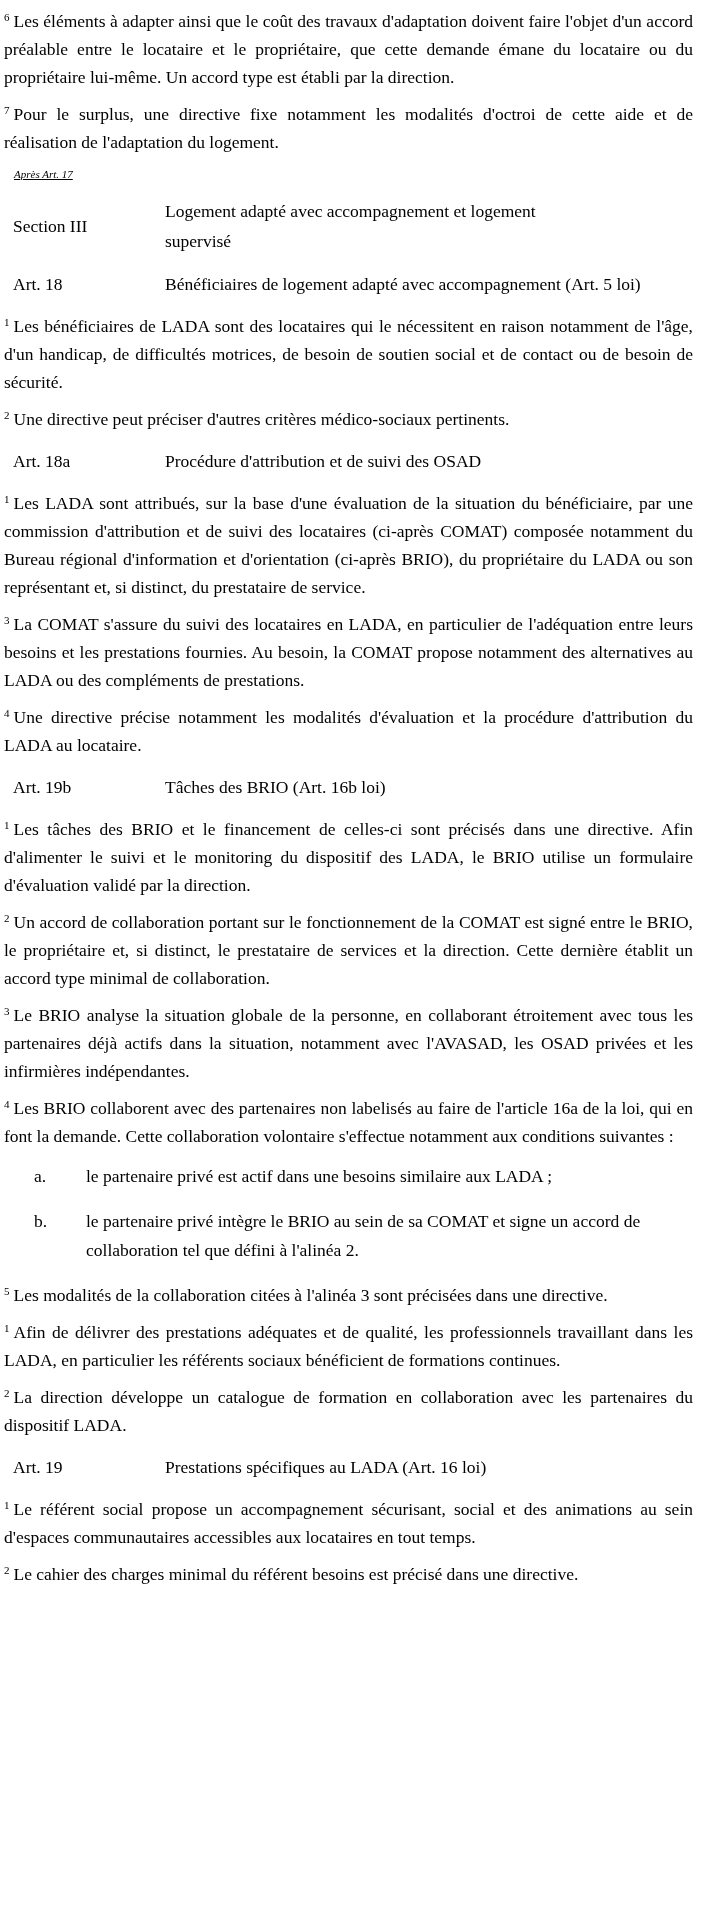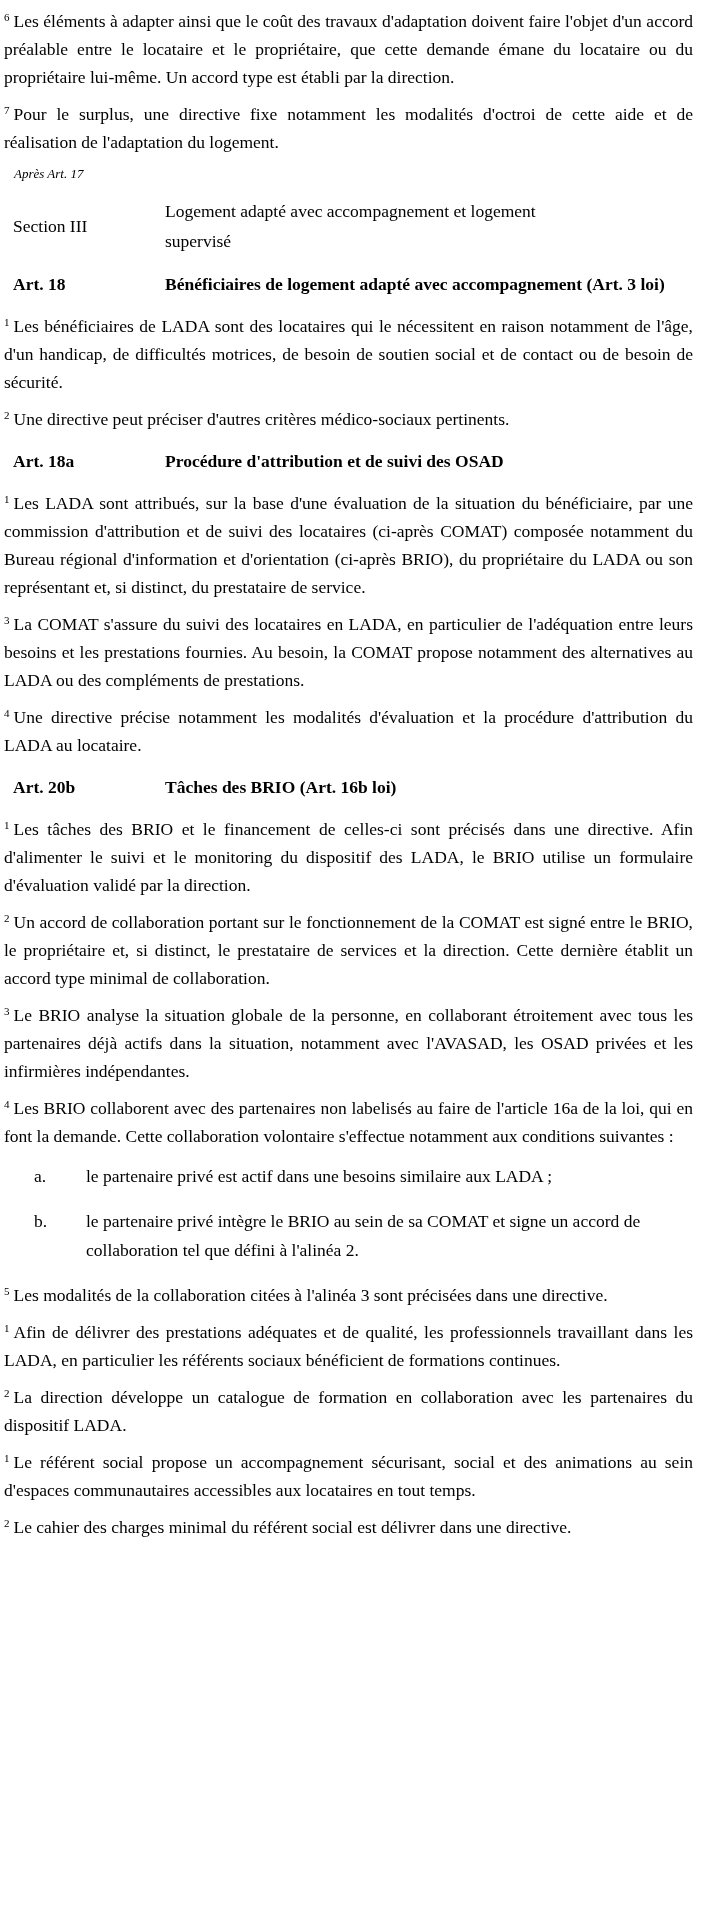--- a/index.html
+++ b/index.html
@@ -28,43 +28,44 @@
   .sup {
     font-size: 11px;
     position: relative;
     top: -6px;
     margin-right: 4px;
     line-height: 0;
   }
   
   .note {
     font-style: italic;
-    font-size: 13px;
+    font-size: 11px;
     line-height: 18px;
     margin: 8px 0 2px 10px;
+    text-decoration: underline;
   }
   
   .hrow {
     display: flex;
     align-items: center;
     margin: 13px 0 13px 0;
     padding-left: 9px;
     line-height: 30px;
   }
   .hrow .label {
     flex: 0 0 152px;
   }
   .hrow .title {
     flex: 1 1 auto;
   }
   .section .title {
     max-width: 430px;
   }
   .article {
-    font-weight: bold;
+    font-weight: normal;
   }
   
   .list-item {
     display: flex;
     align-items: flex-start;
     margin: 12px 0 16px 0;
     padding-left: 30px;
     line-height: 29px;
   }
   .list-item .marker {
@@ -81,45 +82,49 @@
 <main class="page" id="doc-root">
     <p class="para"><span class="sup">6</span><span class="ptext">Les éléments à adapter ainsi que le coût des travaux d'adaptation doivent faire l'objet d'un accord préalable entre le locataire et le propriétaire, que cette demande émane du locataire ou du propriétaire lui-même. Un accord type est établi par la direction.</span></p>
     <p class="para"><span class="sup">7</span><span class="ptext">Pour le surplus, une directive fixe notamment les modalités d'octroi de cette aide et de réalisation de l'adaptation du logement.</span></p>
     <p class="note">Après Art. 17</p>
     <div class="hrow section">
       <span class="label">Section III</span>
       <span class="title">Logement adapté avec accompagnement et logement supervisé</span>
     </div>
     <div class="hrow article">
       <span class="label">Art. 18</span>
-      <span class="title">Bénéficiaires de logement adapté avec accompagnement (Art. 3 loi)</span>
+      <span class="title">Bénéficiaires de logement adapté avec accompagnement (Art. 5 loi)</span>
     </div>
     <p class="para"><span class="sup">1</span><span class="ptext">Les bénéficiaires de LADA sont des locataires qui le nécessitent en raison notamment de l'âge, d'un handicap, de difficultés motrices, de besoin de soutien social et de contact ou de besoin de sécurité.</span></p>
     <p class="para"><span class="sup">2</span><span class="ptext">Une directive peut préciser d'autres critères médico-sociaux pertinents.</span></p>
     <div class="hrow article">
       <span class="label">Art. 18a</span>
       <span class="title">Procédure d'attribution et de suivi des OSAD</span>
     </div>
     <p class="para"><span class="sup">1</span><span class="ptext">Les LADA sont attribués, sur la base d'une évaluation de la situation du bénéficiaire, par une commission d'attribution et de suivi des locataires (ci-après COMAT) composée notamment du Bureau régional d'information et d'orientation (ci-après BRIO), du propriétaire du LADA ou son représentant et, si distinct, du prestataire de service.</span></p>
     <p class="para"><span class="sup">3</span><span class="ptext">La COMAT s'assure du suivi des locataires en LADA, en particulier de l'adéquation entre leurs besoins et les prestations fournies. Au besoin, la COMAT propose notamment des alternatives au LADA ou des compléments de prestations.</span></p>
     <p class="para"><span class="sup">4</span><span class="ptext">Une directive précise notamment les modalités d'évaluation et la procédure d'attribution du LADA au locataire.</span></p>
     <div class="hrow article">
-      <span class="label">Art. 20b</span>
+      <span class="label">Art. 19b</span>
       <span class="title">Tâches des BRIO (Art. 16b loi)</span>
     </div>
     <p class="para"><span class="sup">1</span><span class="ptext">Les tâches des BRIO et le financement de celles-ci sont précisés dans une directive. Afin d'alimenter le suivi et le monitoring du dispositif des LADA, le BRIO utilise un formulaire d'évaluation validé par la direction.</span></p>
     <p class="para"><span class="sup">2</span><span class="ptext">Un accord de collaboration portant sur le fonctionnement de la COMAT est signé entre le BRIO, le propriétaire et, si distinct, le prestataire de services et la direction. Cette dernière établit un accord type minimal de collaboration.</span></p>
     <p class="para"><span class="sup">3</span><span class="ptext">Le BRIO analyse la situation globale de la personne, en collaborant étroitement avec tous les partenaires déjà actifs dans la situation, notamment avec l'AVASAD, les OSAD privées et les infirmières indépendantes.</span></p>
     <p class="para"><span class="sup">4</span><span class="ptext">Les BRIO collaborent avec des partenaires non labelisés au faire de l'article 16a de la loi, qui en font la demande. Cette collaboration volontaire s'effectue notamment aux conditions suivantes :</span></p>
     <div class="list-item">
       <span class="marker">a.</span>
       <span class="text">le partenaire privé est actif dans une besoins similaire aux LADA ;</span>
     </div>
     <div class="list-item">
       <span class="marker">b.</span>
       <span class="text">le partenaire privé intègre le BRIO au sein de sa COMAT et signe un accord de collaboration tel que défini à l'alinéa 2.</span>
     </div>
     <p class="para"><span class="sup">5</span><span class="ptext">Les modalités de la collaboration citées à l'alinéa 3 sont précisées dans une directive.</span></p>
     <p class="para"><span class="sup">1</span><span class="ptext">Afin de délivrer des prestations adéquates et de qualité, les professionnels travaillant dans les LADA, en particulier les référents sociaux bénéficient de formations continues.</span></p>
     <p class="para"><span class="sup">2</span><span class="ptext">La direction développe un catalogue de formation en collaboration avec les partenaires du dispositif LADA.</span></p>
+    <div class="hrow article">
+      <span class="label">Art. 19</span>
+      <span class="title">Prestations spécifiques au LADA (Art. 16 loi)</span>
+    </div>
     <p class="para"><span class="sup">1</span><span class="ptext">Le référent social propose un accompagnement sécurisant, social et des animations au sein d'espaces communautaires accessibles aux locataires en tout temps.</span></p>
-    <p class="para"><span class="sup">2</span><span class="ptext">Le cahier des charges minimal du référent social est délivrer dans une directive.</span></p>
+    <p class="para"><span class="sup">2</span><span class="ptext">Le cahier des charges minimal du référent besoins est précisé dans une directive.</span></p>
   </main>
 
 </body></html>

